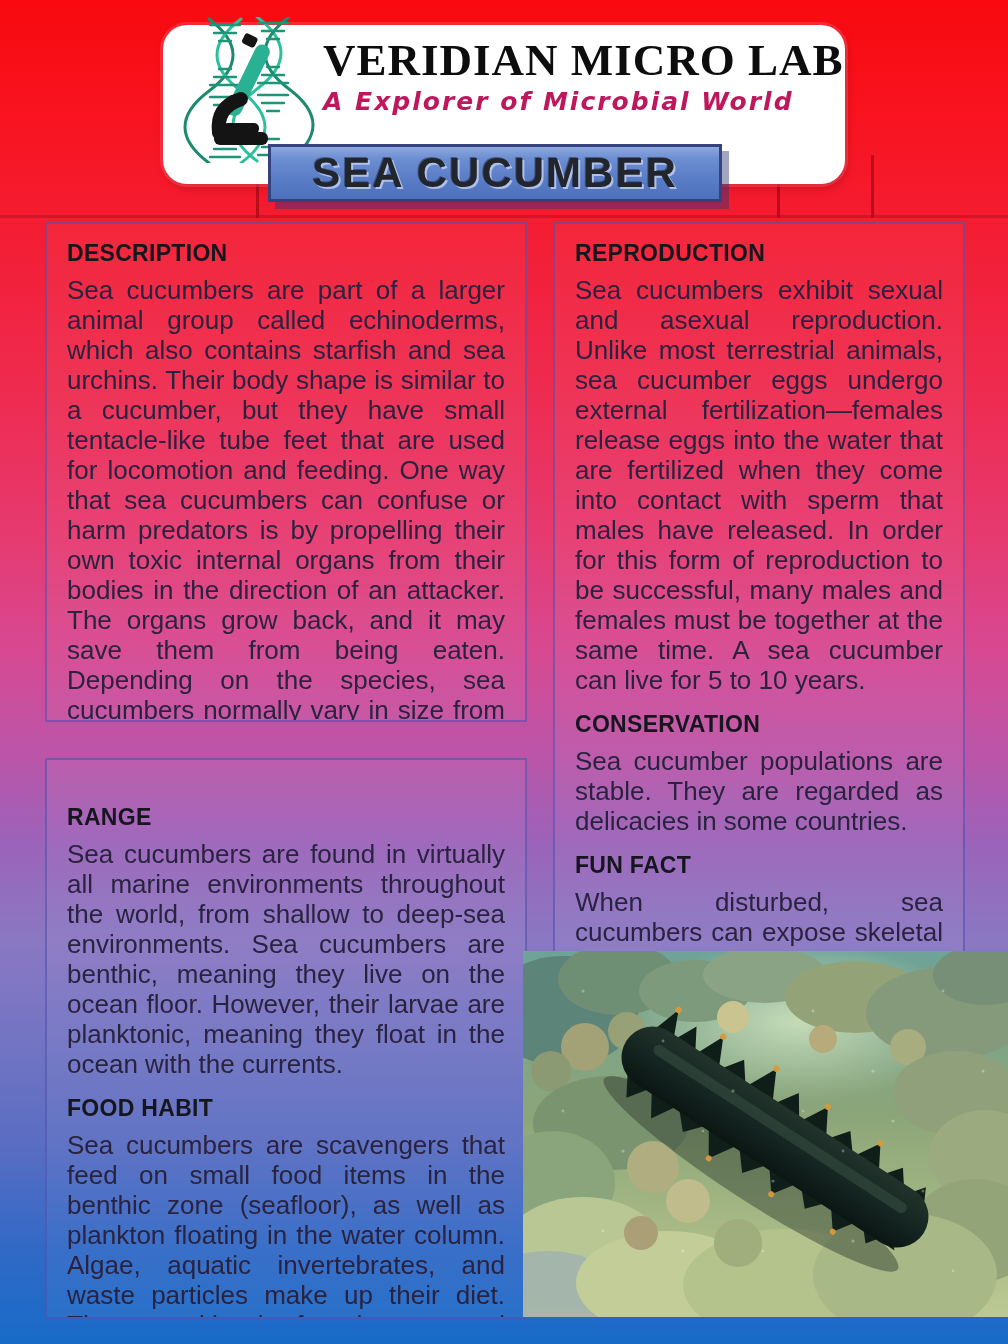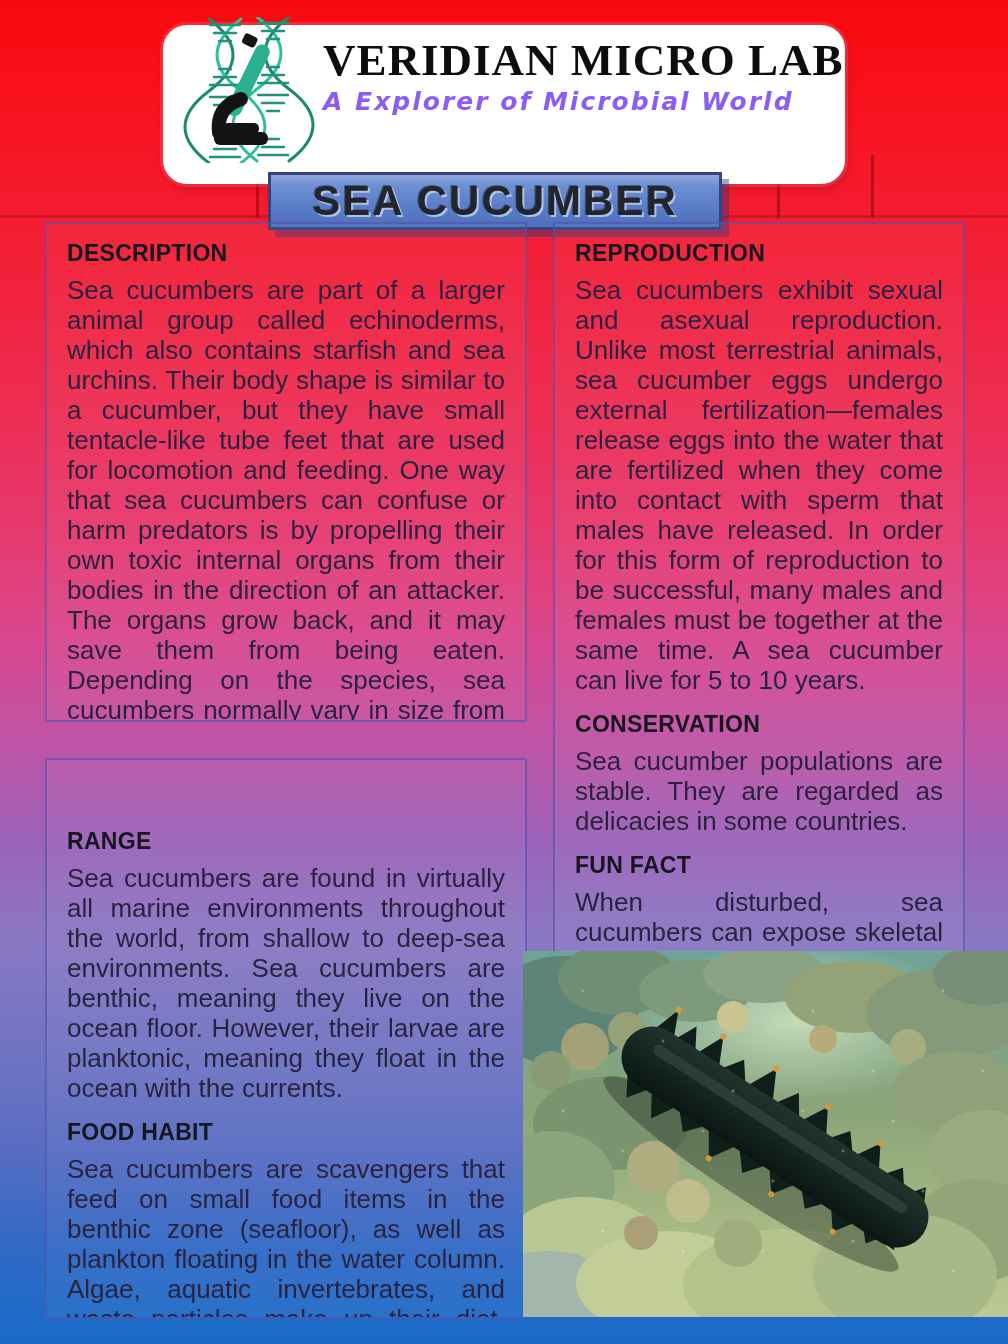--- a/index.html
+++ b/index.html
@@ -22,27 +22,27 @@
     box-shadow:0 0 0 3px rgba(248,90,104,0.40), 2px 4px 8px rgba(130,0,12,0.35);
   }
   .logo{position:absolute;left:10px;top:-8px;width:152px;height:146px;}
   .header-text{position:absolute;left:160px;top:12px;width:470px;text-align:center;}
   .lab-title{
     font-family:"Liberation Serif",serif;font-weight:bold;font-size:45px;line-height:1.05;
     color:#0d0d0d;letter-spacing:1px;white-space:nowrap;
   }
   .lab-subtitle{
     font-family:"DejaVu Sans",sans-serif;font-style:italic;font-weight:bold;
-    font-size:25px;color:#8b5cf6;letter-spacing:2px;margin-top:3px;white-space:nowrap;
+    font-size:25px;color:#be185d;letter-spacing:2px;margin-top:3px;white-space:nowrap;
     text-shadow:0 1px 0 rgba(255,255,255,0.8);
   }
 
   
   .banner{
-    position:absolute;left:268px;top:172px;width:448px;height:52px;
+    position:absolute;left:268px;top:144px;width:448px;height:52px;
     background:linear-gradient(180deg,#8ea8dd 0%,#6c8ed2 22%,#5b7ec7 58%,#4e70bc 100%);
     border:3px solid #35427e;
     box-shadow:7px 7px 0 rgba(45,55,120,0.45);
     display:flex;align-items:center;justify-content:center;
   }
   .banner-title{
     font-size:42px;font-weight:bold;color:#22252b;letter-spacing:2px;
     text-shadow:2px 2px 0 rgba(190,205,238,0.85), -1px -1px 0 rgba(20,25,45,0.45);
     white-space:nowrap;
   }
@@ -56,21 +56,21 @@
   }
   .box h2{
     margin:16px 0 8px 0;font-size:23px;font-weight:bold;color:#16161f;letter-spacing:0.3px;
   }
   .box h2.first{margin-top:0;}
   .box p{
     margin:0 0 4px 0;font-size:26px;line-height:30px;color:#2a2340;
     text-align:justify;
   }
   #box-description{left:45px;top:222px;width:482px;height:500px;}
-  #box-range{left:45px;top:758px;width:482px;height:561px;padding-top:68px;}
+  #box-range{left:45px;top:758px;width:482px;height:561px;padding-top:44px;}
   #box-reproduction{left:553px;top:222px;width:412px;height:861px;}
 
   .photo{position:absolute;left:523px;top:951px;width:485px;height:366px;}
   .photo svg{display:block;}
 </style>
 </head>
 <body>
 
 <div class="poster">
 

